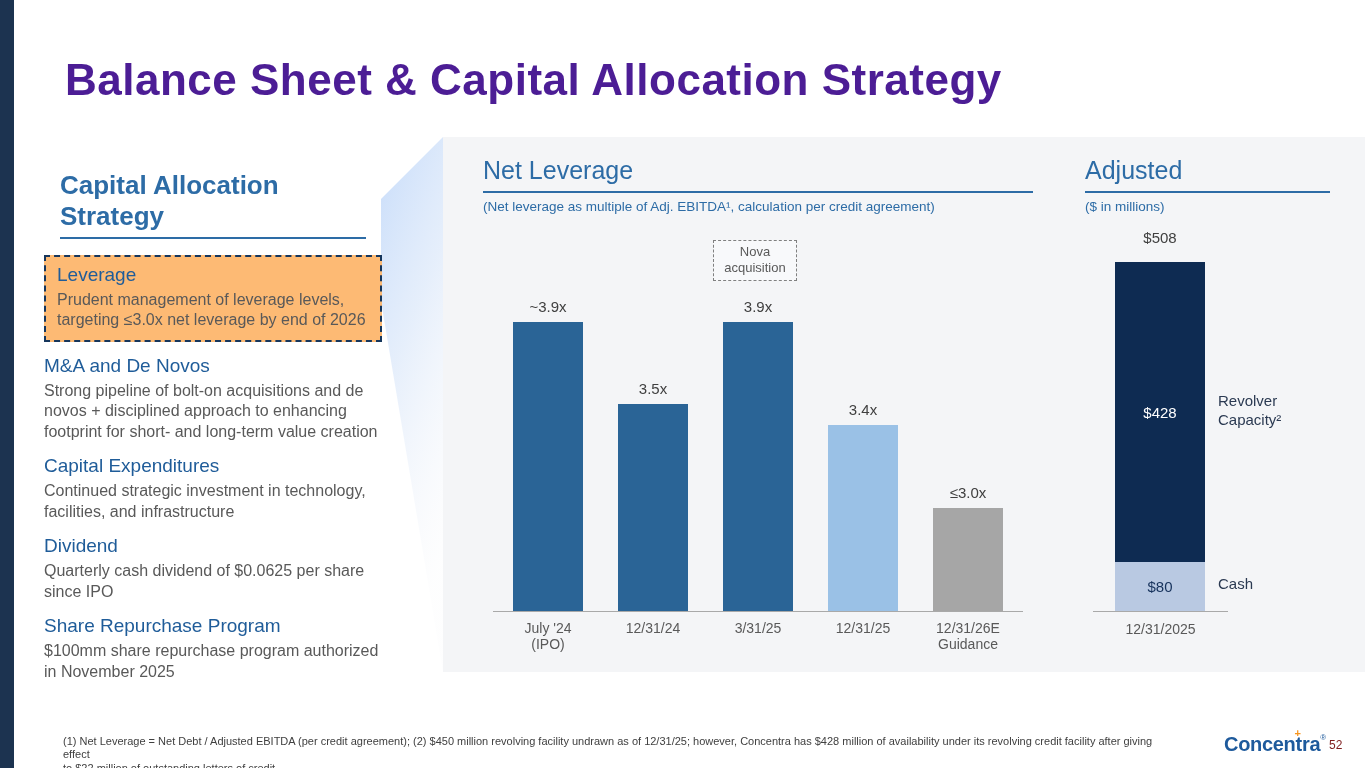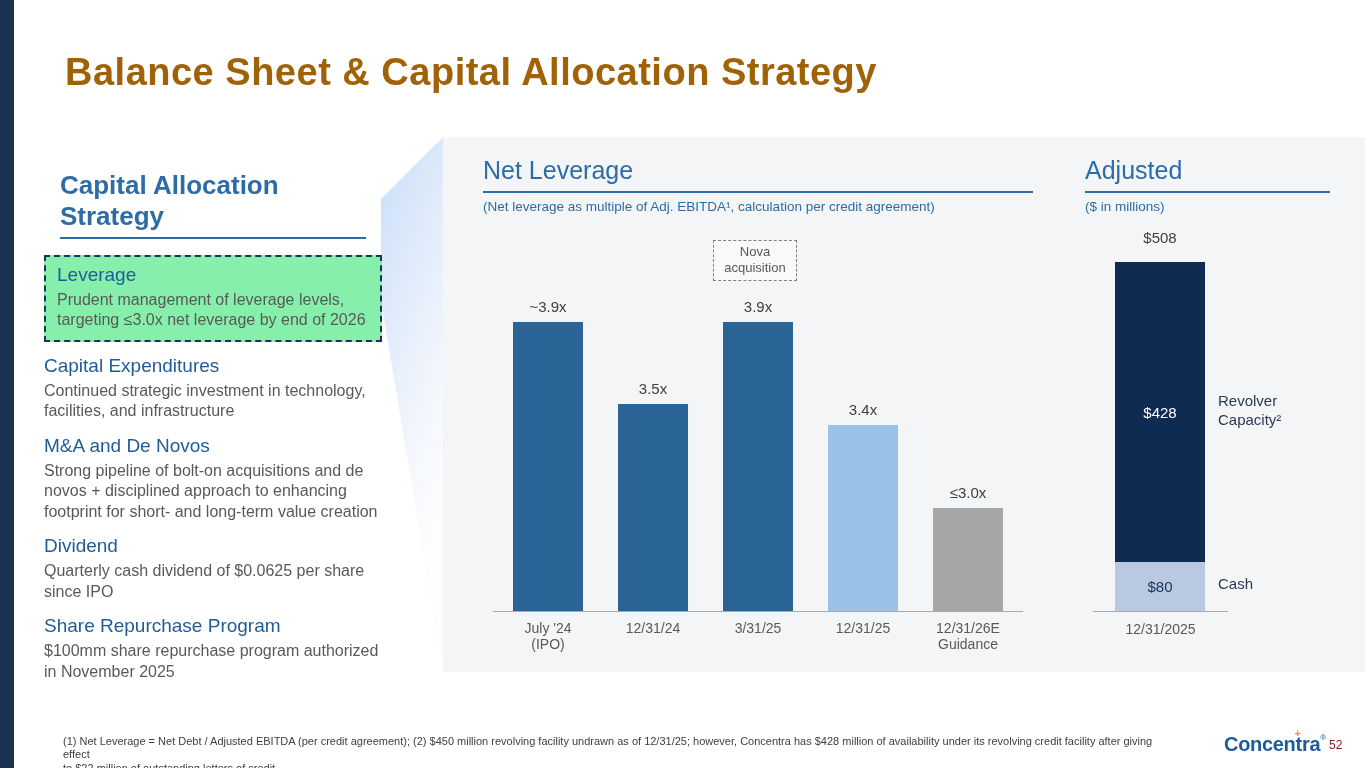--- a/index.html
+++ b/index.html
@@ -1,28 +1,28 @@
 <!DOCTYPE html>
 <html><head>
 <meta charset="utf-8">
 <style>
   html,body{margin:0;padding:0;background:#fff;}
   .slide{position:relative;width:1365px;height:768px;background:#ffffff;overflow:hidden;
          font-family:"Liberation Sans",sans-serif;}
   .edge-bar{position:absolute;left:0;top:0;width:14px;height:768px;background:#1c3350;}
-  .slide-title{position:absolute;left:65px;top:26px;font-size:38px;color:#a16207;letter-spacing:.5px;}
+  .slide-title{position:absolute;left:65px;top:26px;font-size:44px;color:#4c1d95;letter-spacing:.5px;}
 
   
   .panel{position:absolute;left:443px;top:137px;width:922px;height:535px;background:#f4f5f7;}
   .wedge{position:absolute;left:0;top:0;pointer-events:none;}
 
   
   .left-col{position:absolute;left:44px;top:154px;width:338px;}
   .cas-heading{font-size:26px;color:#2d6ca6;padding-bottom:5px;border-bottom:2px solid #2d6ca6;margin:16px;}
-  .lev-box{margin-top:8px;background:#86efac;border:2px dashed #16365c;padding:7px 11px 9px;}
+  .lev-box{margin-top:8px;background:#fdba74;border:2px dashed #16365c;padding:7px 11px 9px;}
   .sec-title{font-size:19px;color:#1f5c99;margin:13px 0 4px;}
   .lev-box .sec-title{margin:0 0 4px;}
   .sec-body{font-size:16px;color:#595959;line-height:1.28;margin:0;}
 
   
   .chart-head{position:absolute;font-size:25px;color:#2d6ca6;padding-bottom:6px;border-bottom:2px solid #2d6ca6;}
   .chart-sub{position:absolute;font-size:13.5px;color:#2d6ca6;}
 
   
   .nl-plot{position:absolute;left:493px;top:280px;width:530px;height:332px;}
@@ -72,26 +72,26 @@
 
   <div class="left-col">
     <h2 class="cas-heading">Capital Allocation Strategy</h2>
 
     <div class="lev-box">
       <div class="sec-title">Leverage</div>
       <p class="sec-body">Prudent management of leverage levels, targeting ≤3.0x net leverage by end of 2026</p>
     </div>
 
     <div>
+      <div class="sec-title">M&amp;A and De Novos</div>
+      <p class="sec-body">Strong pipeline of bolt-on acquisitions and de novos + disciplined approach to enhancing footprint for short- and long-term value creation</p>
+    </div>
+    <div>
       <div class="sec-title">Capital Expenditures</div>
       <p class="sec-body">Continued strategic investment in technology, facilities, and infrastructure</p>
-    </div>
-    <div>
-      <div class="sec-title">M&amp;A and De Novos</div>
-      <p class="sec-body">Strong pipeline of bolt-on acquisitions and de novos + disciplined approach to enhancing footprint for short- and long-term value creation</p>
     </div>
     <div>
       <div class="sec-title">Dividend</div>
       <p class="sec-body">Quarterly cash dividend of $0.0625 per share since IPO</p>
     </div>
     <div>
       <div class="sec-title">Share Repurchase Program</div>
       <p class="sec-body">$100mm share repurchase program authorized in November 2025</p>
     </div>
   </div>

